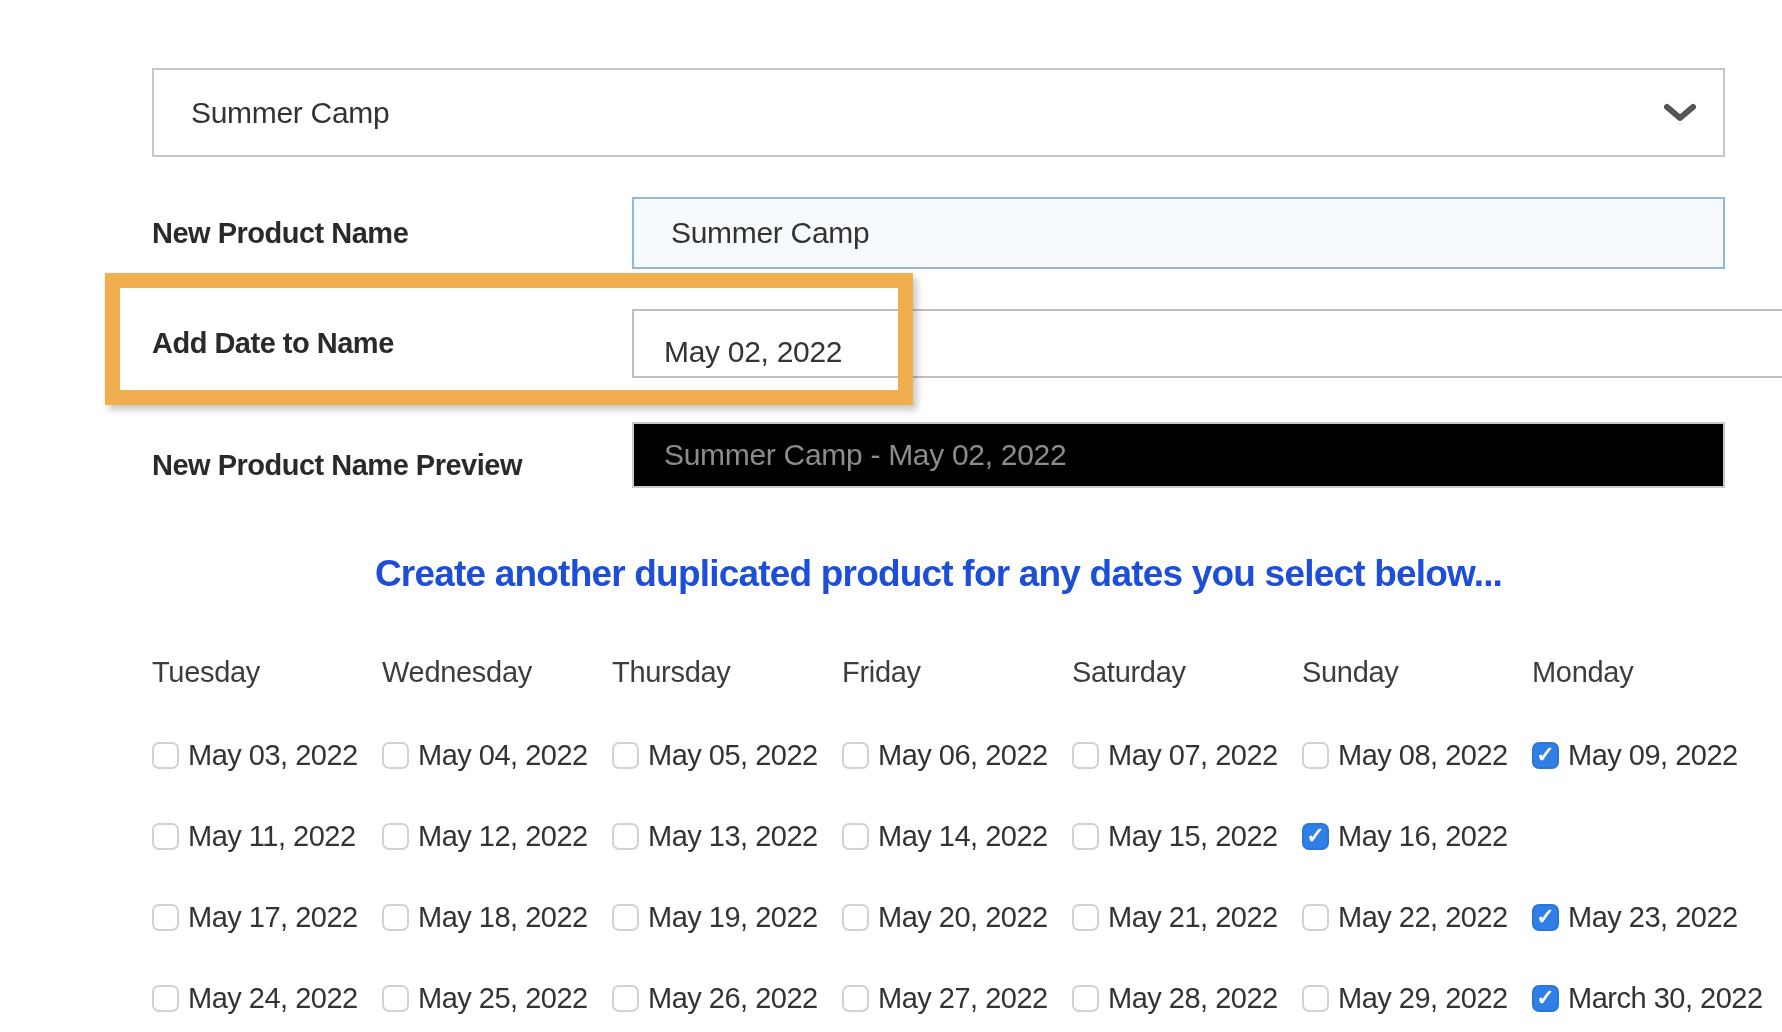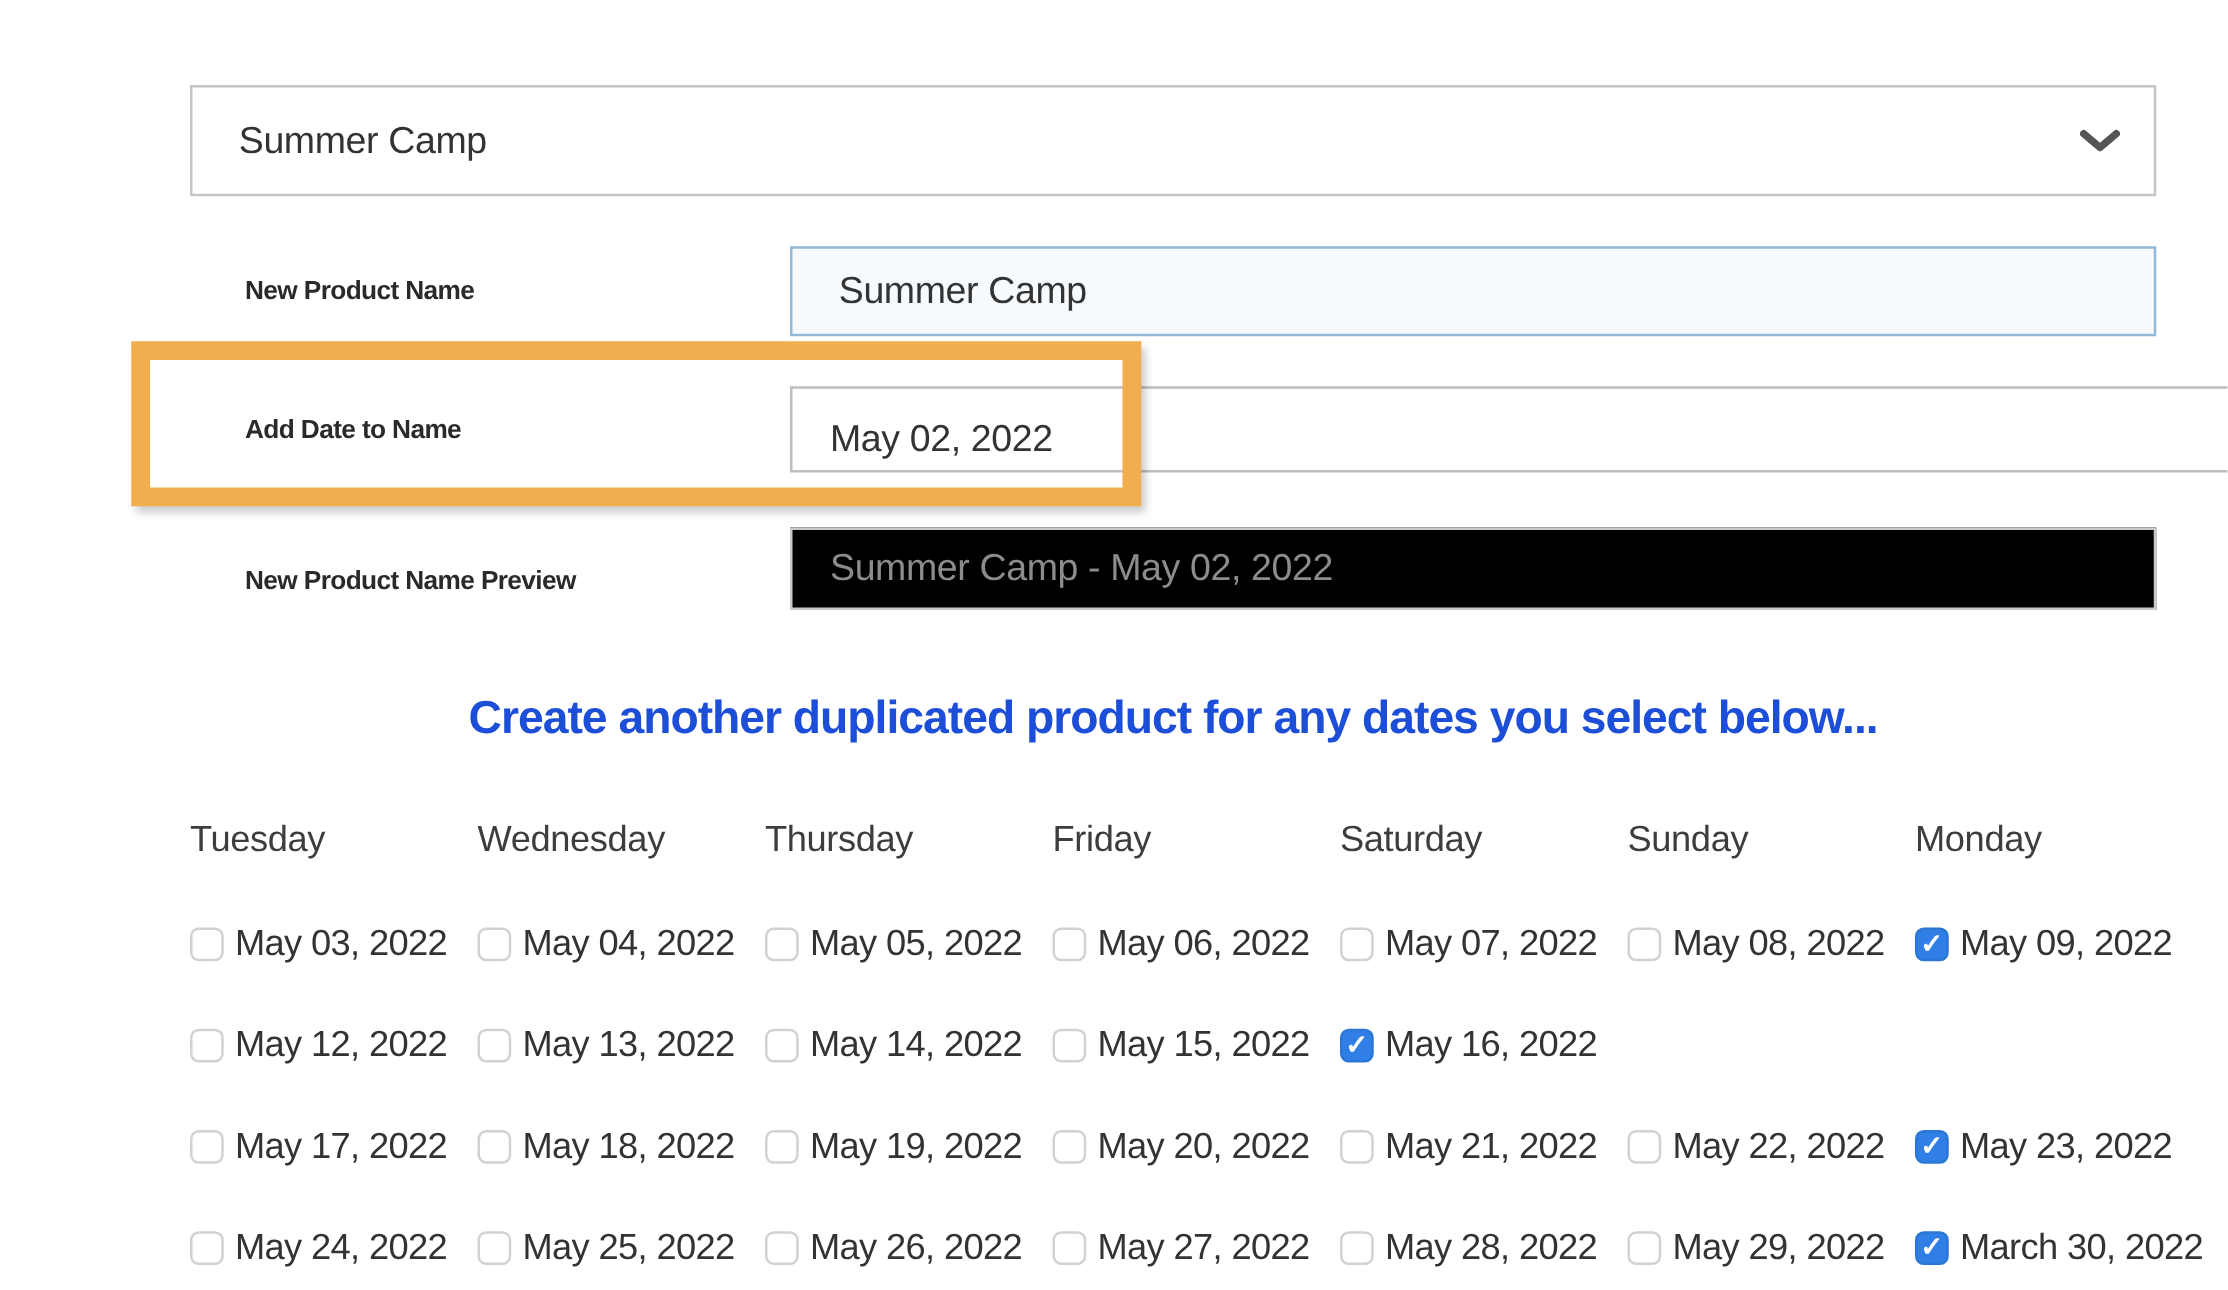--- a/index.html
+++ b/index.html
@@ -15,21 +15,21 @@
     border:2px solid #c6c6c6;display:flex;align-items:center;
     font-size:30px;color:#333;letter-spacing:-0.3px;cursor:pointer;
   }
   .top-select{left:152px;top:68px;width:1573px;height:89px;padding:0 70px 0 37px;}
   .date-select{left:632px;top:309px;width:1317px;height:69px;padding:16px 70px 0 30px;border-color:#bfbfbf;}
   .chev{position:absolute;right:26px;top:50%;transform:translateY(-50%);width:34px;height:20px;}
   .chev svg{display:block;}
   
   .field-label{
     position:absolute;left:152px;display:flex;align-items:center;
-    font-weight:bold;font-size:21px;color:#2a2a2a;letter-spacing:-0.5px;margin-left:44px;
+    font-weight:bold;font-size:29px;color:#2a2a2a;letter-spacing:-0.5px;
   }
   .lbl-1{top:197px;height:72px;}
   .lbl-2{top:309px;height:69px;}
   .lbl-3{top:432px;height:66px;}
   
   .text-input{
     position:absolute;box-sizing:border-box;outline:none;
     font-family:inherit;font-size:30px;letter-spacing:-0.3px;
   }
   .npn-input{
@@ -155,20 +155,24 @@
 
         <div class="date-cell">
           <span class="checkbox checked"></span>
           <span class="date-label">May 09, 2022</span>
         </div>
       </div>
 
     <div class="week-row">
 
 
+        <div class="date-cell">
+          <span class="checkbox"></span>
+          <span class="date-label">May 11, 2022</span>
+        </div>
 
         <div class="date-cell">
           <span class="checkbox"></span>
           <span class="date-label">May 12, 2022</span>
         </div>
 
         <div class="date-cell">
           <span class="checkbox"></span>
           <span class="date-label">May 13, 2022</span>
         </div>

